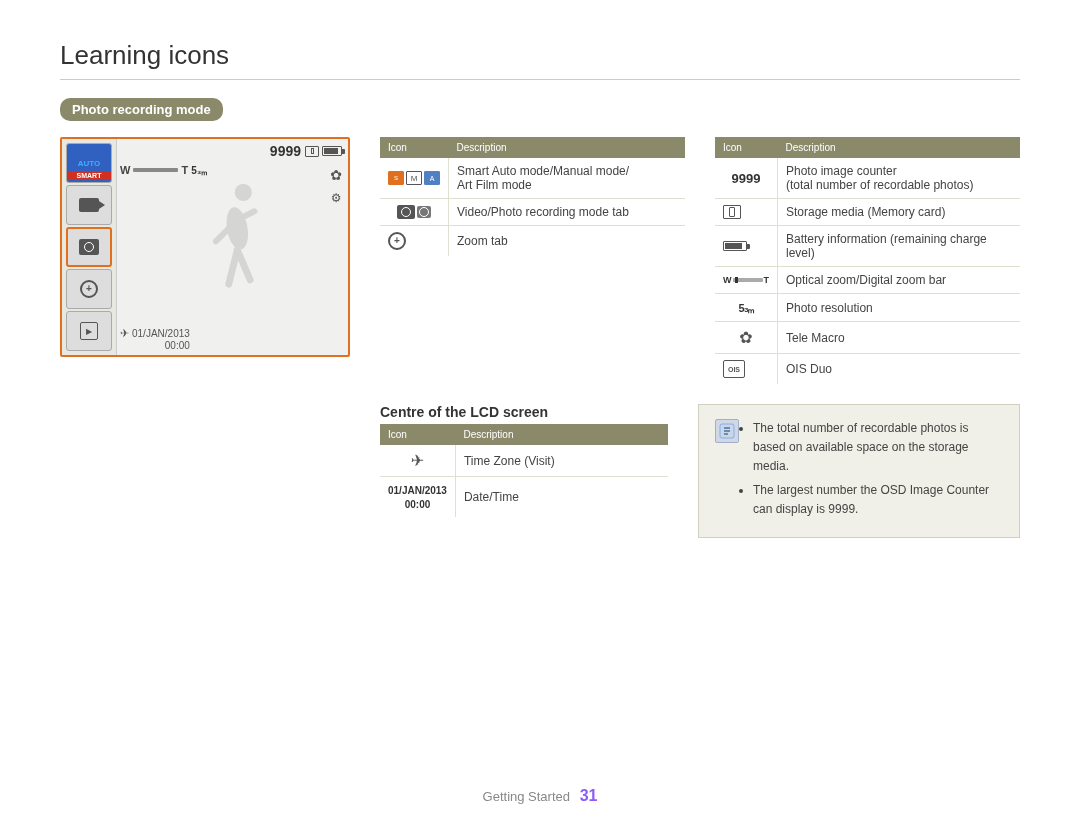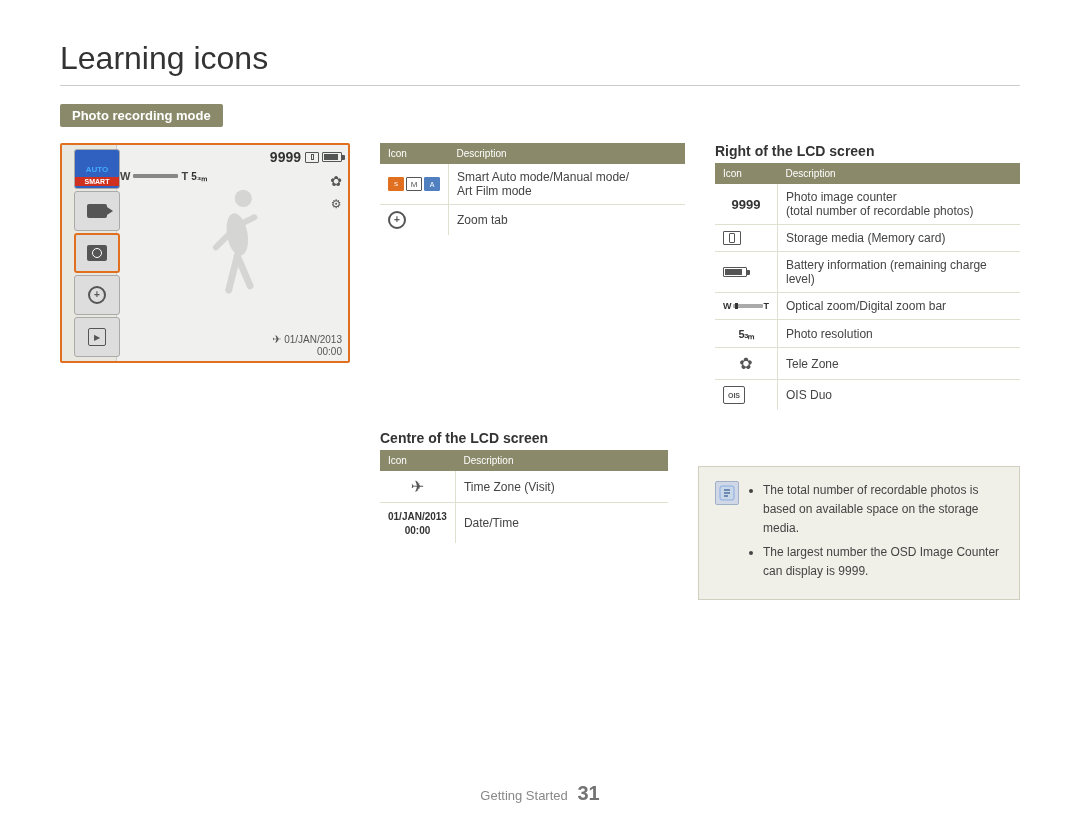--- a/index.html
+++ b/index.html
@@ -12,40 +12,40 @@
       color: #333;
       overflow: hidden;
       position: relative;
     }
 
     .page-container {
       padding: 40px 60px 30px 60px;
     }
 
     .page-title {
-      font-size: 32px;
+      font-size: 26px;
       font-weight: 300;
       color: #333;
       margin-bottom: 8px;
     }
 
     .title-divider {
       border: none;
       border-top: 1px solid #ccc;
       margin-bottom: 18px;
     }
 
     .section-badge {
       display: inline-block;
       background: #8a8a6a;
       color: white;
       font-size: 13px;
       font-weight: bold;
       padding: 4px 12px;
-      border-radius: 2px;
+      border-radius: 10px;
       margin-bottom: 16px;
     }
 
     .main-content {
       display: flex;
       gap: 30px;
     }
 
     
     .camera-preview {
@@ -65,21 +65,21 @@
     .camera-sidebar {
       position: absolute;
       left: 0;
       top: 0;
       width: 55px;
       height: 100%;
       background: #e8e8e0;
       border-right: 1px solid #ccc;
       display: flex;
       flex-direction: column;
-      padding: 4px 12px;
+      padding: 4px 4px;
       gap: 2px;
     }
 
     .cam-btn {
       width: 46px;
       height: 40px;
       background: #ddd;
       border: 1px solid #aaa;
       border-radius: 3px;
       display: flex;
@@ -193,21 +193,20 @@
       font-size: 14px;
       color: #555;
     }
 
     .camera-bottom {
       position: absolute;
       bottom: 4px;
       left: 58px;
       right: 0;
       display: flex;
-      justify-content: flex-end;
       align-items: flex-end;
       padding-right: 6px;
     }
 
     .cam-datetime {
       font-size: 10px;
       color: #555;
       text-align: right;
     }
 
@@ -388,23 +387,21 @@
 
     .info-box {
       flex: 1;
       background: #f0f0e8;
       border: 1px solid #d0d0c0;
       padding: 14px 16px;
       font-size: 12px;
       line-height: 1.6;
       color: #444;
       display: flex;
-      gap: 10px;
       align-items: flex-start;
-      margin-top: 36px;
     }
 
     .info-icon {
       width: 24px;
       height: 24px;
       flex-shrink: 0;
       background: #d0d8e8;
       border: 1px solid #a0b0c8;
       border-radius: 2px;
       display: flex;
@@ -514,23 +511,23 @@
       position: absolute;
       bottom: 20px;
       left: 0;
       right: 0;
       text-align: center;
       font-size: 13px;
       color: #888;
     }
 
     .page-number {
-      font-size: 20px;
-      font-weight: bold;
-      color: #737373;
+      font-size: 16px;
+      font-weight: bold;
+      color: #8b5cf6;
       margin-left: 6px;
     }
 
     
     .cam-zoom-area {
       position: absolute;
       left: 58px;
       top: 24px;
       display: flex;
       align-items: center;
@@ -657,30 +654,38 @@
                   <div class="icon-cell-img icon-modes">
                     <div class="mode-box active" style="font-size:6px;background:#e07020;color:white;border-color:#e07020;">S</div>
                     <div class="mode-box" style="font-size:8px;">M</div>
                     <div class="mode-box" style="background:#5080c0;color:white;border-color:#5080c0;font-size:7px;">A</div>
                   </div>
                 </td>
                 <td>Smart Auto mode/Manual mode/<br>Art Film mode</td>
               </tr>
               <tr>
                 <td>
+                  <div class="icon-cell-img">
+                    <div class="icon-camera-small" style="width:18px;height:14px;"></div>
+                    <div class="icon-camera-small" style="width:14px;height:12px;background:#777;"></div>
+                  </div>
+                </td>
+                <td>Video/Photo recording mode tab</td>
+              </tr>
+              <tr>
+                <td>
                   <div class="icon-zoom"></div>
                 </td>
                 <td>Zoom tab</td>
               </tr>
             </tbody>
           </table>
         </div>
 
         <div class="table-block">
-          <div class="table-title">Right of the LCD screen</div>
           <table class="icon-table">
             <thead>
               <tr>
                 <th>Icon</th>
                 <th>Description</th>
               </tr>
             </thead>
             <tbody>
               <tr>
                 <td><span class="num-9999">9999</span></td>
@@ -715,21 +720,21 @@
               <tr>
                 <td>
                   <span class="photo-res-icon">5₃ₘ</span>
                 </td>
                 <td>Photo resolution</td>
               </tr>
               <tr>
                 <td>
                   <span class="tele-macro-icon">✿</span>
                 </td>
-                <td>Tele Zone</td>
+                <td>Tele Macro</td>
               </tr>
               <tr>
                 <td>
                   <div class="ois-icon">OIS</div>
                 </td>
                 <td>OIS Duo</td>
               </tr>
             </tbody>
           </table>
         </div>

